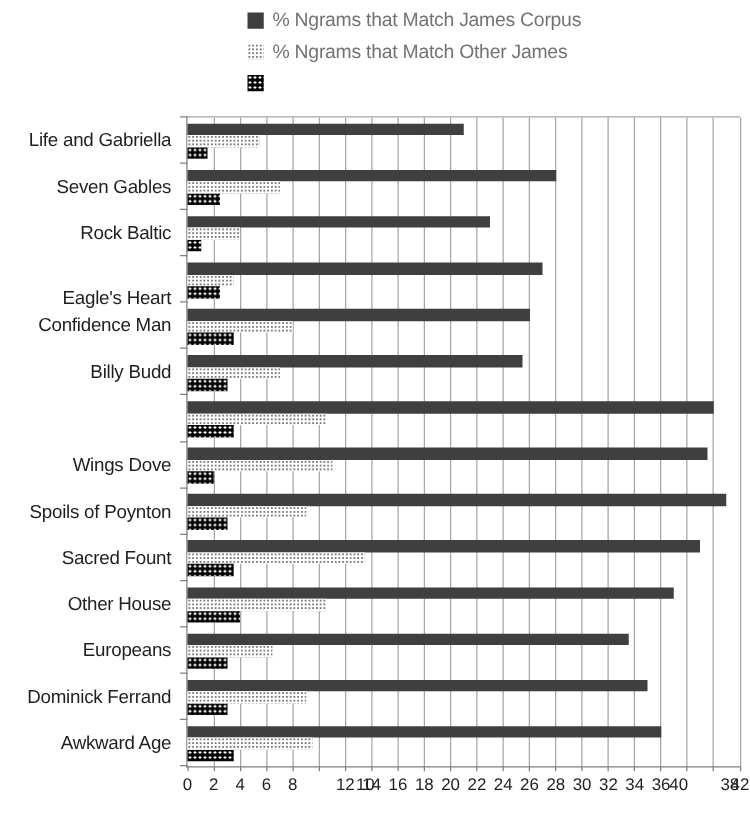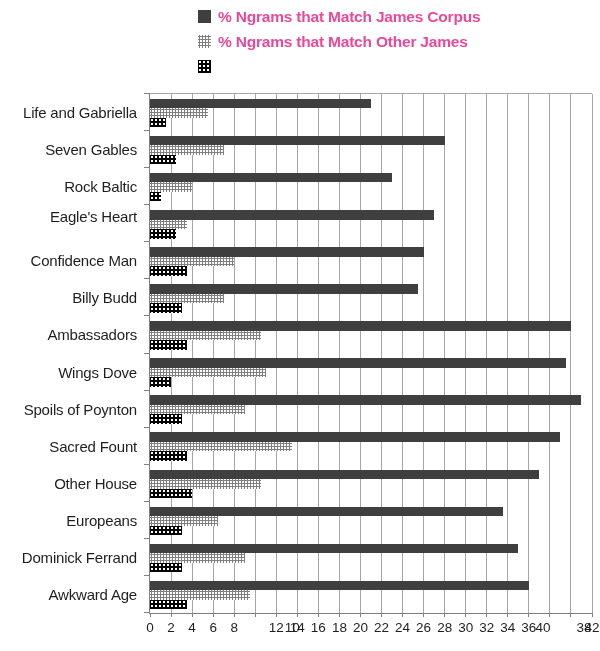--- a/index.html
+++ b/index.html
@@ -4,21 +4,21 @@
 <style>
   html,body{margin:0;padding:0;background:#ffffff;}
   #stage{
     position:relative;width:600px;height:651px;overflow:hidden;
     font-family:"Liberation Sans", sans-serif;color:#262626;background:#fff;
   }
   
   #legend{position:absolute;left:198px;top:4px;}
   .legend-row{display:flex;align-items:center;height:25px;}
   .swatch{width:13px;height:13px;margin-right:7px;flex:0 0 13px;}
-  .legend-label{font-size:15.5px;color:#ec4899;white-space:nowrap;letter-spacing:-0.2px;font-weight:bold;}
+  .legend-label{font-size:15.5px;color:#737373;white-space:nowrap;letter-spacing:-0.2px;}
   
   .fill-solid-dark{background:#3f3f3f;}
   .fill-dotted-gray{
     background-color:#ffffff;
     background-image:radial-gradient(#7f7f7f 1px, transparent 1.05px);
     background-size:3px 3px;
   }
   .fill-hatch-black{
     background-color:#050505;
     background-image:radial-gradient(#ffffff 0.9px, transparent 1.15px);
@@ -57,24 +57,23 @@
         <span class="legend-label">% Ngrams that Match Other James</span>
       </div>
       <div class="legend-row">
         <span class="swatch fill-hatch-black"></span>
       </div>
     </div>
   <div id="cat-labels">
       <div class="cat-label" style="top: 0px; height: 37.0714px; line-height: 37.0714px;">Life and Gabriella</div>
       <div class="cat-label" style="top: 37.0714px; height: 37.0714px; line-height: 37.0714px;">Seven Gables</div>
       <div class="cat-label" style="top: 74.1429px; height: 37.0714px; line-height: 37.0714px;">Rock Baltic</div>
-      <div class="cat-label" style="top: 104px; height: 37.0714px; line-height: 37.0714px;">Eagle's Heart</div>
+      <div class="cat-label" style="top: 126px; height: 37.0714px; line-height: 37.0714px;">Eagle's Heart</div>
       <div class="cat-label" style="top: 148.286px; height: 37.0714px; line-height: 37.0714px;">Confidence Man</div>
       <div class="cat-label" style="top: 185.357px; height: 37.0714px; line-height: 37.0714px;">Billy Budd</div>
-      <div class="cat-label" style="top: 222.429px; height: 37.0714px; line-height: 37.0714px;">Ambassadors</div>
       <div class="cat-label" style="top: 259.5px; height: 37.0714px; line-height: 37.0714px;">Wings Dove</div>
       <div class="cat-label" style="top: 296.571px; height: 37.0714px; line-height: 37.0714px;">Spoils of Poynton</div>
       <div class="cat-label" style="top: 333.643px; height: 37.0714px; line-height: 37.0714px;">Sacred Fount</div>
       <div class="cat-label" style="top: 370.714px; height: 37.0714px; line-height: 37.0714px;">Other House</div>
       <div class="cat-label" style="top: 407.786px; height: 37.0714px; line-height: 37.0714px;">Europeans</div>
       <div class="cat-label" style="top: 444.857px; height: 37.0714px; line-height: 37.0714px;">Dominick Ferrand</div>
       <div class="cat-label" style="top: 481.929px; height: 37.0714px; line-height: 37.0714px;">Awkward Age</div>
     </div>
   <div id="plot">
       <div class="gridline" style="left: 20.5476px;"></div>

